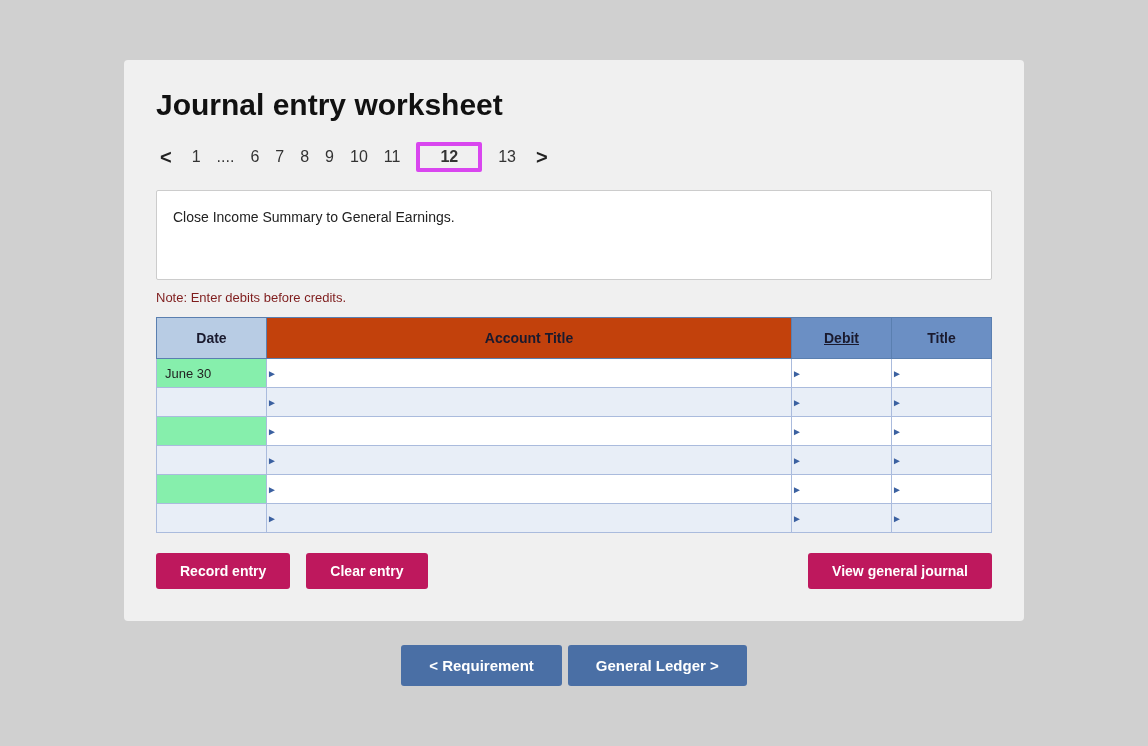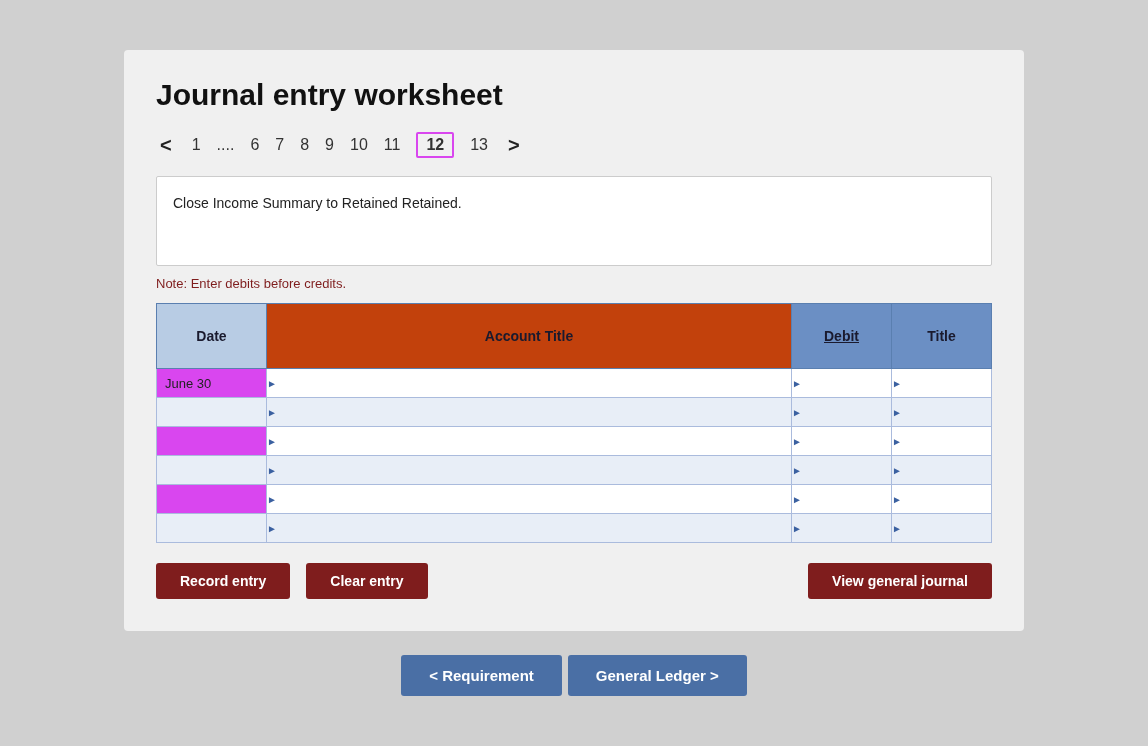--- a/index.html
+++ b/index.html
@@ -47,22 +47,22 @@
       border: none;
       padding: 0 4px;
     }
 
     .pagination .page-num {
       color: #333;
       font-size: 16px;
     }
 
     .pagination .page-num.active {
-      border: 2px solid #d946ef;
-      padding: 2px 8px;
+      border: 4px solid #d946ef;
+      padding: 2px 20px;
       border-radius: 2px;
       font-weight: bold;
     }
 
     .description-box {
       background: #fff;
       border: 1px solid #ccc;
       padding: 18px 16px;
       margin-bottom: 10px;
       min-height: 90px;
@@ -80,21 +80,21 @@
     .journal-table {
       width: 100%;
       border-collapse: collapse;
       margin-bottom: 20px;
     }
 
     .journal-table thead tr th {
       background: #7a9fd4;
       color: #1a1a2e;
       font-weight: bold;
-      padding: 24px 10px;
+      padding: 12px 10px;
       border: 1px solid #5a7fb0;
       text-align: center;
       font-size: 14px;
     }
 
     .journal-table thead tr th.col-date {
       width: 110px;
       background: #b8cce4;
     }
 
@@ -114,21 +114,21 @@
     }
 
     .journal-table tbody tr td {
       border: 1px solid #aabbdd;
       padding: 0;
       height: 28px;
       background: #fff;
     }
 
     .journal-table tbody tr td.date-cell {
-      background: #d946ef;
+      background: #86efac;
       padding: 4px 8px;
       font-size: 13px;
       color: #222;
       vertical-align: middle;
     }
 
     .journal-table tbody tr td.input-cell {
       background: #fff;
       padding: 0;
     }
@@ -188,21 +188,21 @@
     }
 
     .btn {
       padding: 10px 24px;
       border: none;
       border-radius: 3px;
       cursor: pointer;
       font-size: 14px;
       font-weight: bold;
       color: #fff;
-      background: #7f1d1d;
+      background: #be185d;
     }
 
     .btn-right {
       margin-left: auto;
       text-align: right;
     }
 
     .bottom-nav {
       display: flex;
       gap: 6px;
@@ -238,21 +238,21 @@
     <span class="page-num">8</span>
     <span class="page-num">9</span>
     <span class="page-num">10</span>
     <span class="page-num">11</span>
     <span class="page-num active">12</span>
     <span class="page-num">13</span>
     <button class="nav-arrow">&gt;</button>
   </div>
 
   <div class="description-box">
-    <span>Close Income Summary to Retained Retained.</span>
+    <span>Close Income Summary to General Earnings.</span>
   </div>
 
   <div class="note-text">Note: Enter debits before credits.</div>
 
   <table class="journal-table">
     <thead>
       <tr>
         <th class="col-date">Date</th>
         <th class="col-account">Account Title</th>
         <th class="col-debit">Debit</th>

